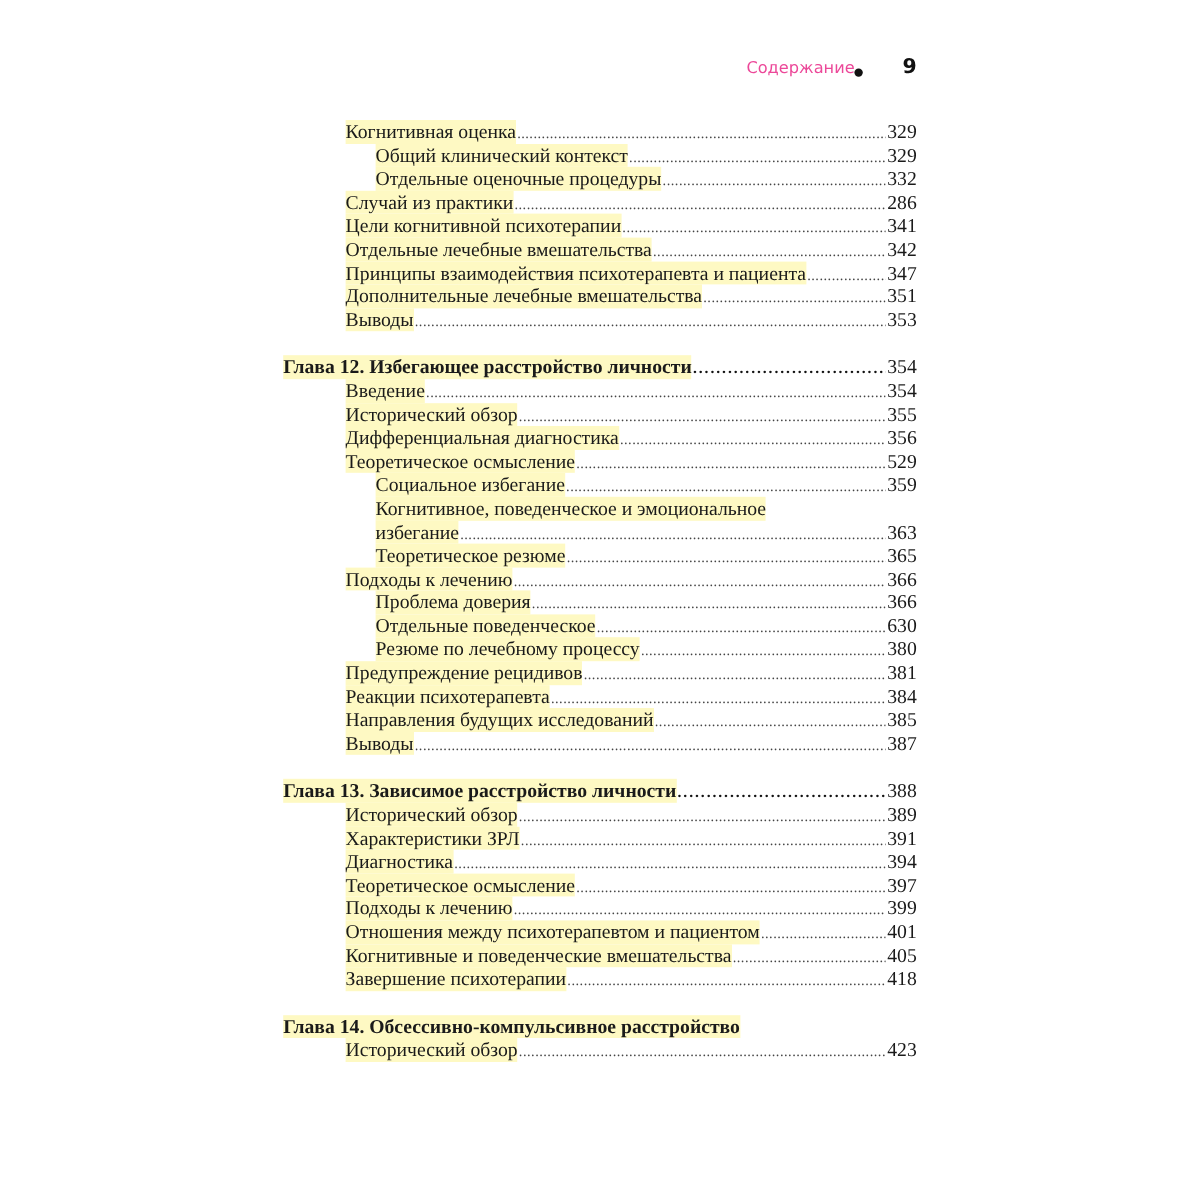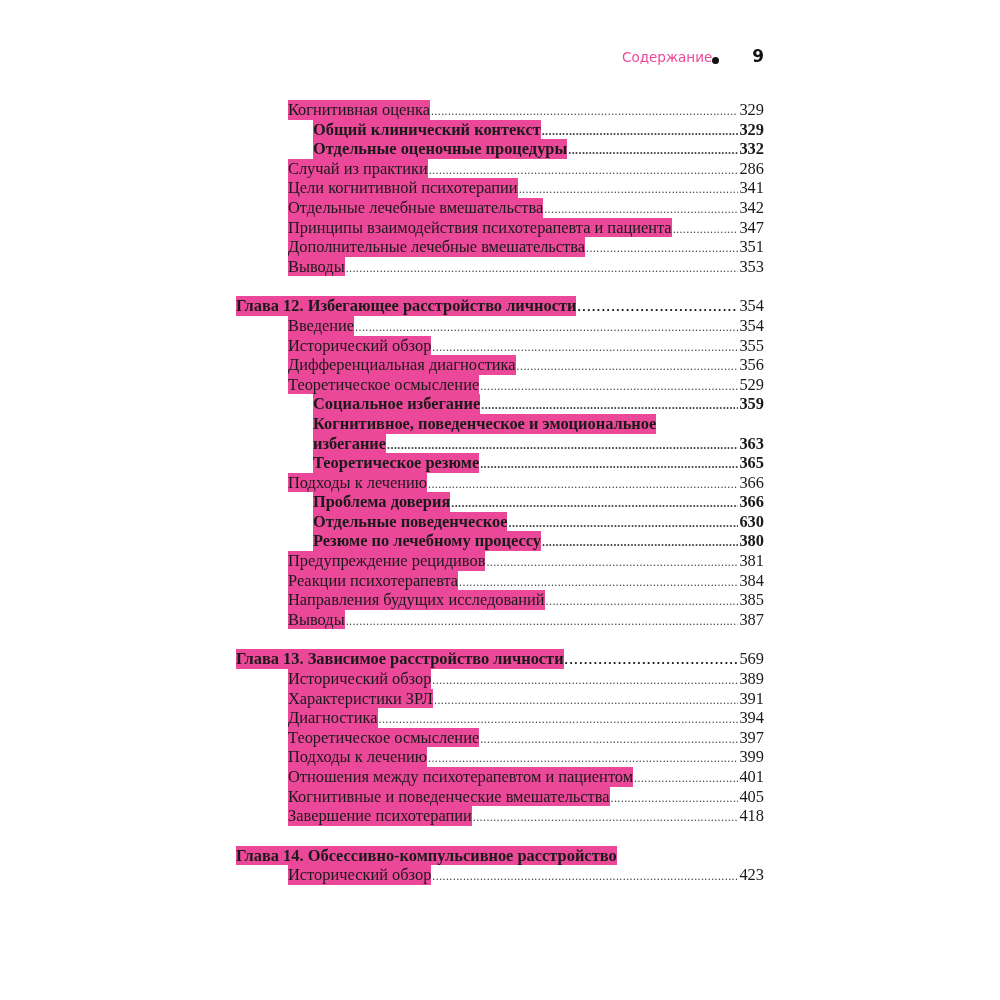--- a/index.html
+++ b/index.html
@@ -3,26 +3,26 @@
 <meta charset="utf-8">
 <style>
   html, body { margin:0; padding:0; background:#ffffff; }
   body { width:1000px; height:1000px; position:relative; overflow:hidden; color:#1a1a1a; }
   .header { position:absolute; top:46px; left:600px; width:166px; height:24px; font-family:"DejaVu Sans", sans-serif; }
   .header .title { position:absolute; left:22px; top:3px; font-size:13.5px; color:#ec4899; }
   .header .dot { position:absolute; left:112px; top:11px; width:7px; height:7px; border-radius:50%; background:#111; }
   .header .pnum { position:absolute; right:2px; top:0px; font-size:17px; font-weight:bold; color:#111; }
   .toc { position:absolute; top:100px; left:236px; width:528px; font-family:"Liberation Serif", "DejaVu Serif", serif; font-size:16.4px; }
   .row { position:relative; height:19.6px; line-height:19.6px; display:flex; align-items:baseline; white-space:nowrap; }
-  .row .label { flex:0 0 auto; background:#ec4899; }
+  .row .label { flex:0 0 auto; background:#fef9c3; }
   .row .dots { flex:1 1 auto; overflow:hidden; color:#444; font-size:12px; letter-spacing:0.4px; margin:0 1px; }
   .row .dots::before { content:"........................................................................................................................................................................................................"; }
   .row .page { flex:0 0 auto; text-align:right; }
   .lvl1 { padding-left:52px; }
-  .lvl2 { padding-left:77px;font-weight:bold; }
+  .lvl2 { padding-left:77px; }
   .chap { font-weight:bold; }
   .chap .dots { color:#111; font-size:13px; letter-spacing:1.6px; font-weight:bold; }
   .chap .page { font-weight:normal; }
   .chap-cont { padding-left:52px; }
   .gap { height:20px; }
   .nodots .dots { visibility:hidden; }
 </style>
 </head>
 <body>
 
@@ -165,21 +165,21 @@
       <span class="label">Выводы</span>
       <span class="dots"></span>
       <span class="page">387</span>
     </div>
 
   <div class="gap"></div>
 
   <div class="row chap">
       <span class="label">Глава 13. Зависимое расстройство личности</span>
       <span class="dots"></span>
-      <span class="page">569</span>
+      <span class="page">388</span>
     </div>
   <div class="row lvl1">
       <span class="label">Исторический обзор</span>
       <span class="dots"></span>
       <span class="page">389</span>
     </div>
   <div class="row lvl1">
       <span class="label">Характеристики ЗРЛ</span>
       <span class="dots"></span>
       <span class="page">391</span>

